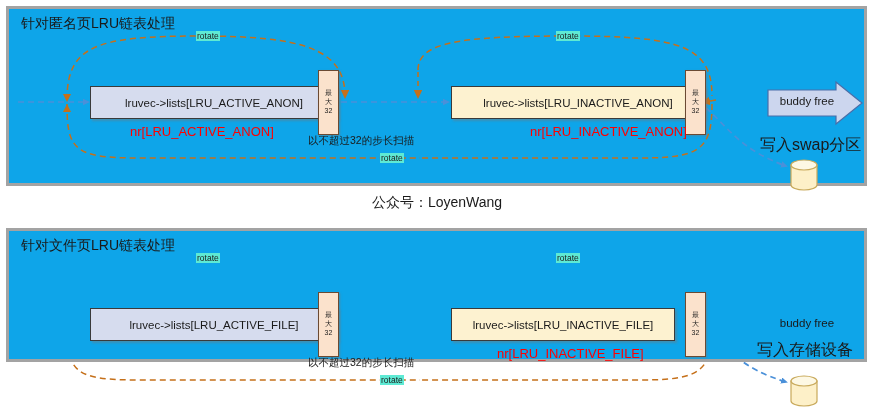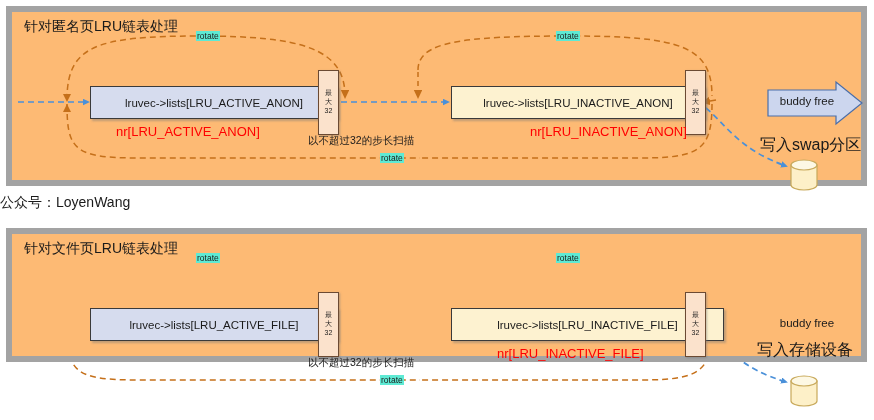--- a/index.html
+++ b/index.html
@@ -15,22 +15,22 @@
     position: relative;
   }
   .stage {
     position: absolute;
     left: 0; top: 0;
     width: 874px;
     height: 420px;
   }
   .panel {
     position: absolute;
-    background: #fdba74;
-    border: 6px solid #a3a3a3;
+    background: #0ea5e9;
+    border: 3px solid #a3a3a3;
     box-sizing: border-box;
   }
   #panel-anon { left: 6px;  top: 6px;   width: 861px; height: 180px; }
   #panel-file { left: 6px;  top: 228px; width: 861px; height: 134px; }
 
   .panel-title {
     position: absolute;
     left: 12px;
     top: 6px;
     font-size: 14px;
@@ -124,20 +124,21 @@
     color: #1a1a1a;
     white-space: nowrap;
   }
 
   
   .watermark {
     position: absolute;
     left: 0;
     top: 194px;
     width: 874px;
+    text-align: center;
     font-size: 14px;
     color: #1a1a1a;
   }
 </style>
 </head>
 <body>
 
 <div class="stage">
 
   <div class="panel" id="panel-anon">
@@ -212,21 +213,21 @@
   <div class="listbox active" style="left:90px; top:86px; width:248px; height:33px;">
     <span>lruvec-&gt;lists[LRU_ACTIVE_ANON]</span>
   </div>
 
   <div class="maxchip" style="left:318px; top:70px; width:21px; height:65px;">
     <span>最</span>
     <span>大</span>
     <span>32</span>
   </div>
 
-  <div class="nrlabel" style="left:116px; top:124px;">nr[LRU_ACTIVE_ANON]</div>
+  <div class="nrlabel" style="left:130px; top:124px;">nr[LRU_ACTIVE_ANON]</div>
 
   <div class="caption" style="left:308px; top:134px;">以不超过32的步长扫描</div>
 
   <div class="listbox inactive" style="left:451px; top:86px; width:254px; height:33px;">
     <span>lruvec-&gt;lists[LRU_INACTIVE_ANON]</span>
   </div>
 
   <div class="maxchip" style="left:685px; top:70px; width:21px; height:65px;">
     <span>最</span>
     <span>大</span>
@@ -255,21 +256,21 @@
 
   <div class="maxchip" style="left:318px; top:292px; width:21px; height:65px;">
     <span>最</span>
     <span>大</span>
     <span>32</span>
   </div>
 
 
   <div class="caption" style="left:308px; top:356px;">以不超过32的步长扫描</div>
 
-  <div class="listbox inactive" style="left:451px; top:308px; width:273px; height:33px;justify-content:center;">
+  <div class="listbox inactive" style="left:451px; top:308px; width:224px; height:33px;justify-content:center;">
     <span>lruvec-&gt;lists[LRU_INACTIVE_FILE]</span>
   </div>
 
   <div class="maxchip" style="left:685px; top:292px; width:21px; height:65px;">
     <span>最</span>
     <span>大</span>
     <span>32</span>
   </div>
 
   <div class="nrlabel" style="left:497px; top:346px;">nr[LRU_INACTIVE_FILE]</div>

